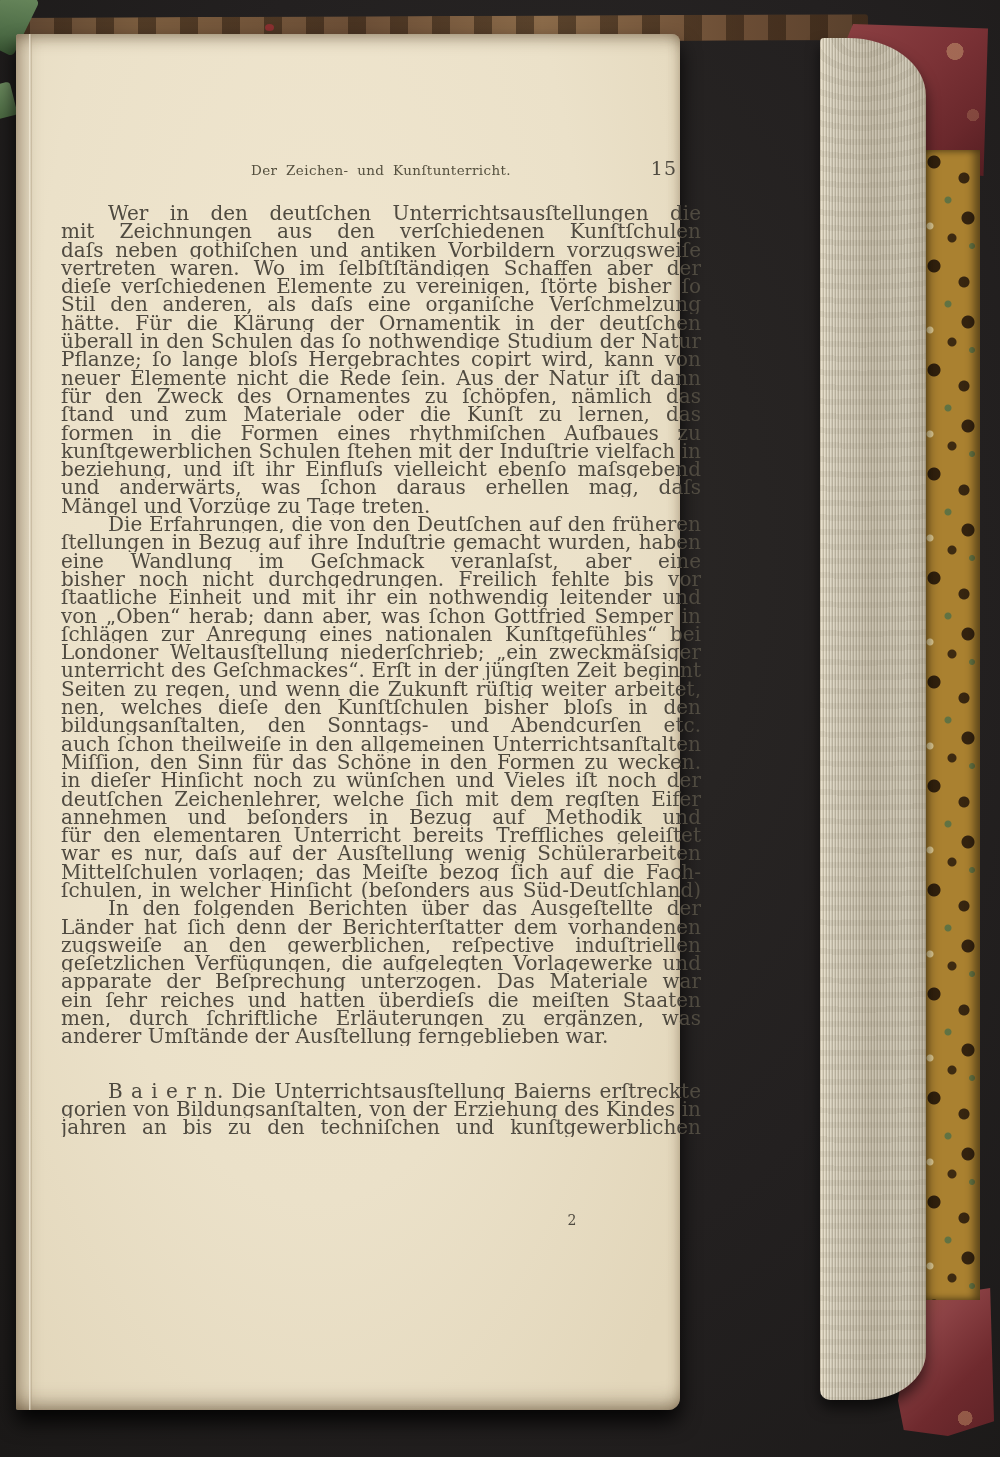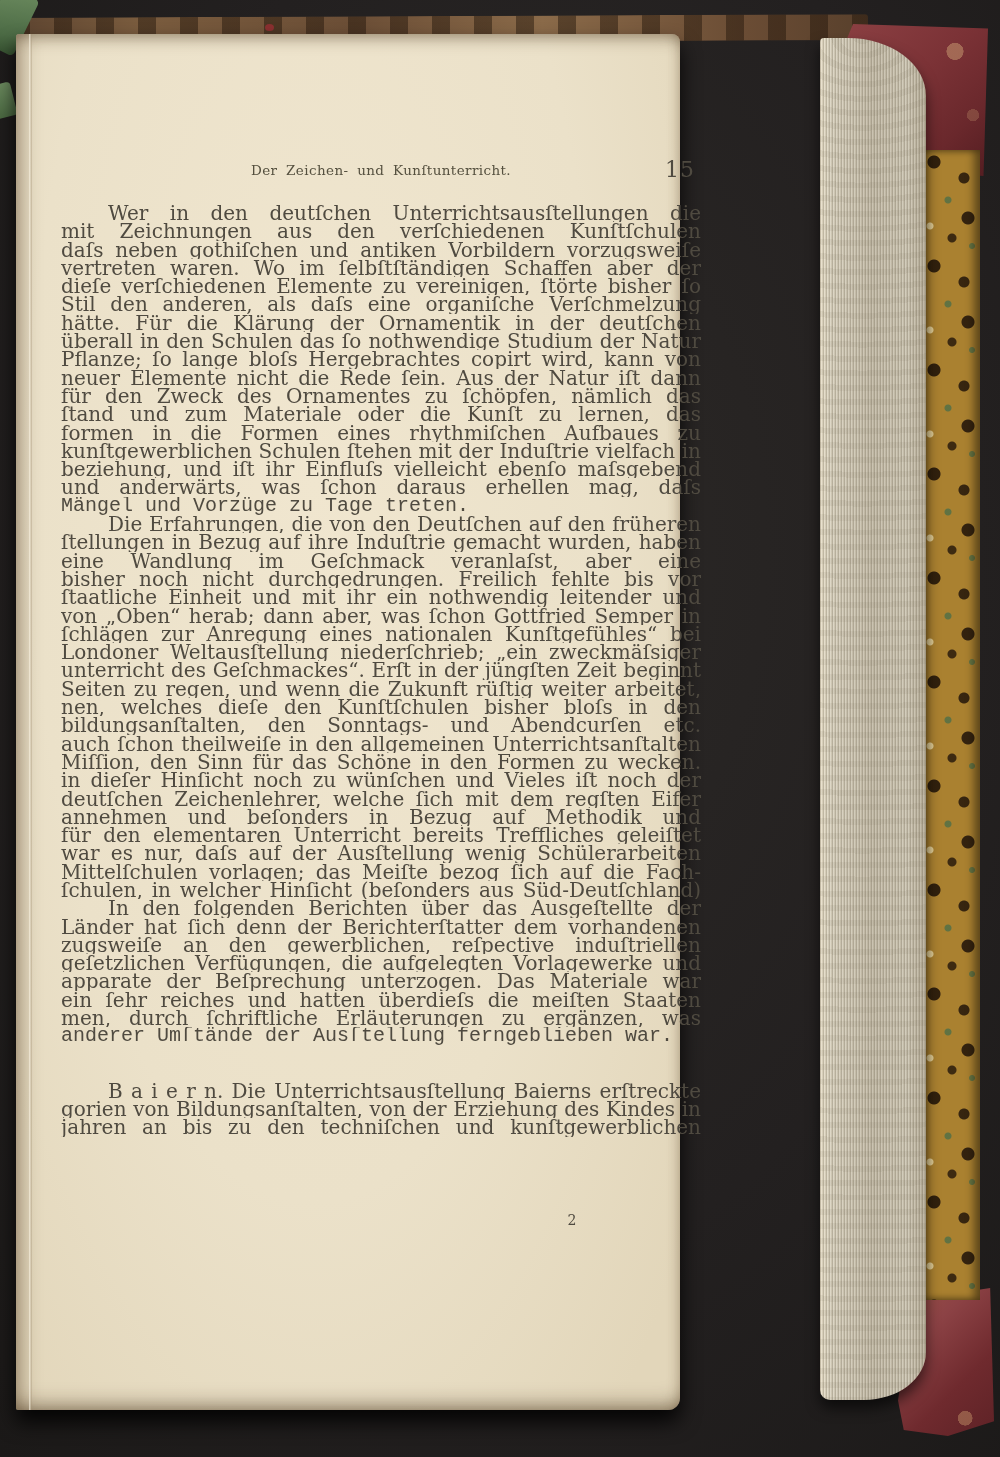--- a/index.html
+++ b/index.html
@@ -68,26 +68,26 @@
       inset 16px 0 20px -10px rgba(70,48,22,.38),
       inset -8px 0 14px -8px rgba(90,66,34,.28),
       inset 0 14px 16px -10px rgba(70,48,22,.42),
       inset 0 -16px 20px -12px rgba(60,40,18,.5),
       0 12px 20px rgba(0,0,0,.85);}
   .page::before{content:"";position:absolute;left:13px;top:0;width:3px;height:100%;
     background:linear-gradient(90deg, rgba(255,250,235,.7), rgba(120,95,60,.28));}
 
   .running-head{position:absolute;top:128px;left:45px;width:640px;height:22px;
     text-align:center;color:#55503f;font-size:13.5px;letter-spacing:.4px;word-spacing:4px;}
-  .page-number{position:absolute;right:6px;top:-5px;font-size:22px;letter-spacing:1px;color:#4f4a40;}
+  .page-number{position:absolute;right:24px;top:-5px;font-size:19px;letter-spacing:1px;color:#4f4a40;}
 
   .text-block{position:absolute;top:170px;left:45px;width:640px;color:#4f4a40;
     font-size:20px;}
   .line{height:18.3px;line-height:18.3px;text-align:justify;text-align-last:justify;overflow:hidden;}
-  .line.flush{text-align-last:left;font-family:Liberation Mono, monospace;}
+  .line.flush{text-align-last:left;}
   .line.indent{text-indent:47px;}
   .para.gap{margin-top:36px;}
 
   .signature{position:absolute;top:1178px;left:534px;width:44px;text-align:center;
     font-size:14px;color:#4f4a40;}
 </style>
 </head>
 <body>
 
 <div class="scene">

